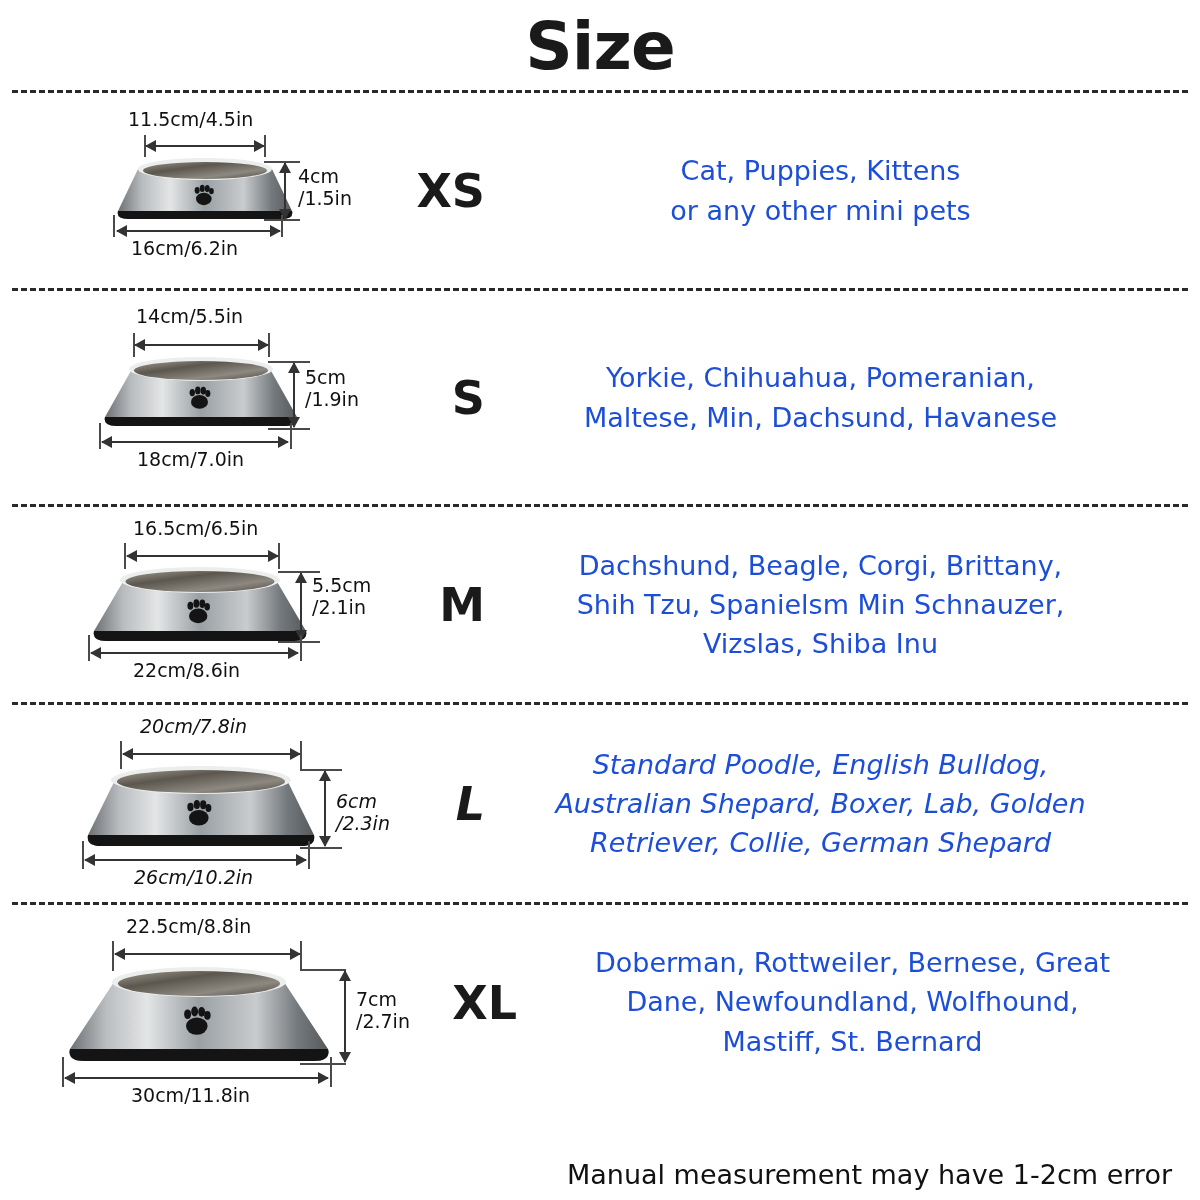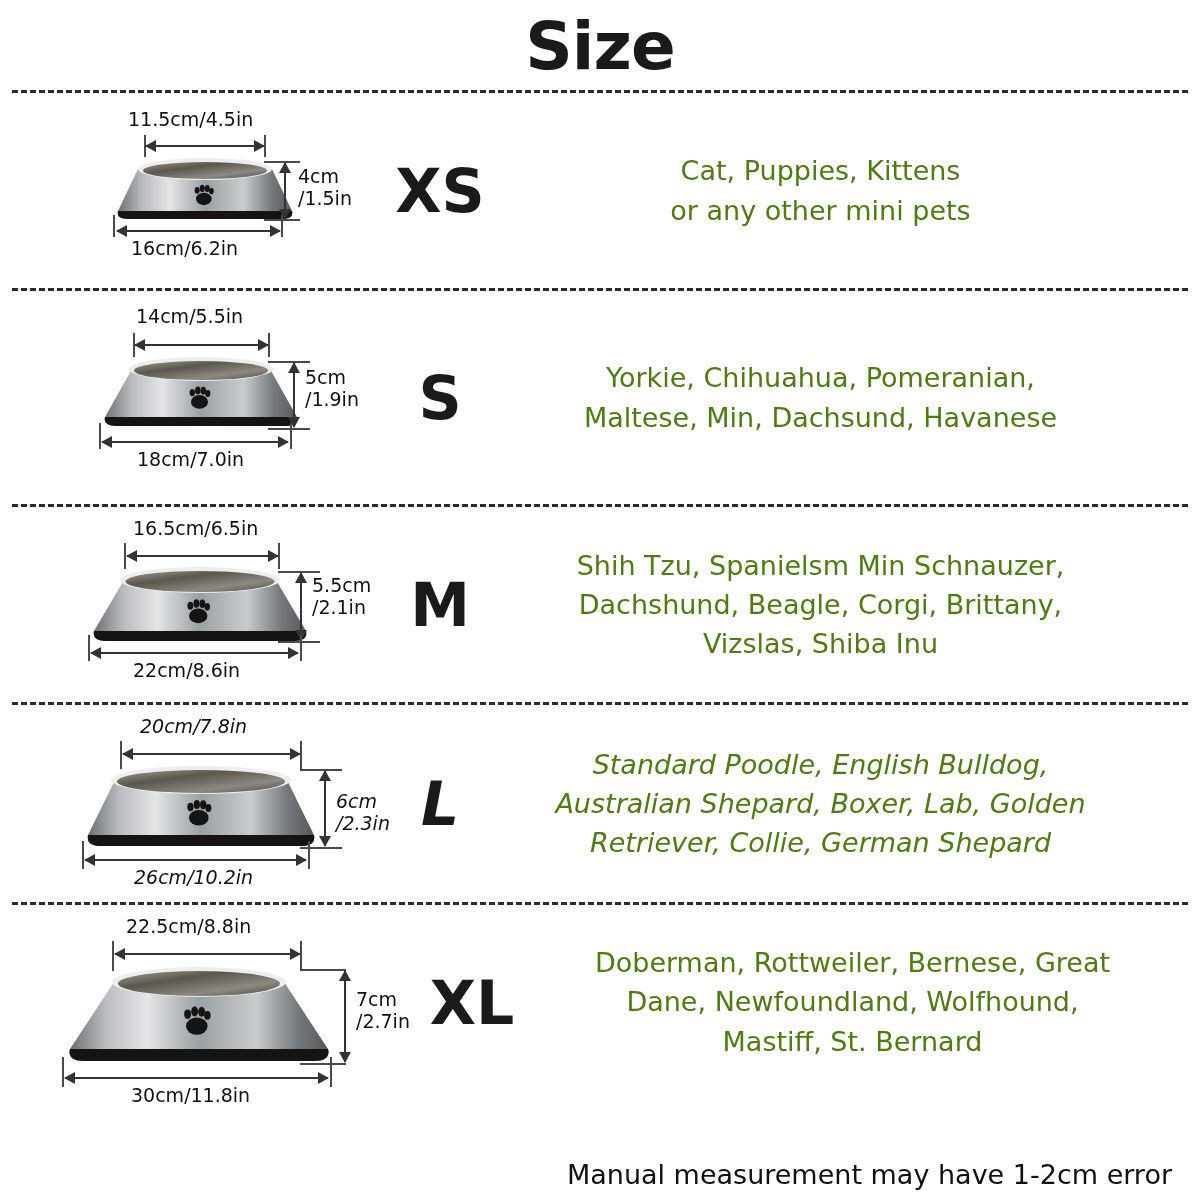--- a/index.html
+++ b/index.html
@@ -47,32 +47,32 @@
     width: 1200px;
     box-sizing: border-box;
   }
   .col-figure {
     position: relative;
     flex: 0 0 395px;
     height: 100%;
   }
   .col-size {
     flex: 0 0 90px;
-    text-align: center;
-    font-size: 60px;
+    text-align: right;
+    font-size: 46px;
     font-weight: 900;
     font-family: "DejaVu Sans", "Liberation Sans", sans-serif;
   }
   .col-desc {
     flex: 1 1 auto;
     text-align: center;
     font-size: 27px;
     line-height: 1.45;
     padding-right: 44px;
-    color: #4d7c0f;
+    color: #1d4ed8;
   }
 
   
   .bowl-wrap {
     position: absolute;
   }
 
   
   .meas {
     position: absolute;
@@ -328,22 +328,22 @@
 
       <div class="tick-v" style="left:88px; top:128px; height:26px;"></div>
       <div class="tick-v" style="left:300px; top:128px; height:26px;"></div>
       <div class="arrow-h" style="left:91px; top:145px; width:207px;"></div>
       <div class="meas" style="left:133px; top:152px;">22cm/8.6in</div>
     </div>
 
     <div class="col-size">M</div>
 
     <div class="col-desc">
+      <div>Dachshund, Beagle, Corgi, Brittany,</div>
       <div>Shih Tzu, Spanielsm Min Schnauzer,</div>
-      <div>Dachshund, Beagle, Corgi, Brittany,</div>
       <div>Vizslas, Shiba Inu</div>
     </div>
   </div>
 
   <div class="dashed"></div>
 
   <div class="row" style="height:197px;font-style:italic;">
     <div class="col-figure">
       <div class="meas" style="left:140px; top:10px;">20cm/7.8in</div>
       <div class="tick-v" style="left:120px; top:36px; height:28px;"></div>

